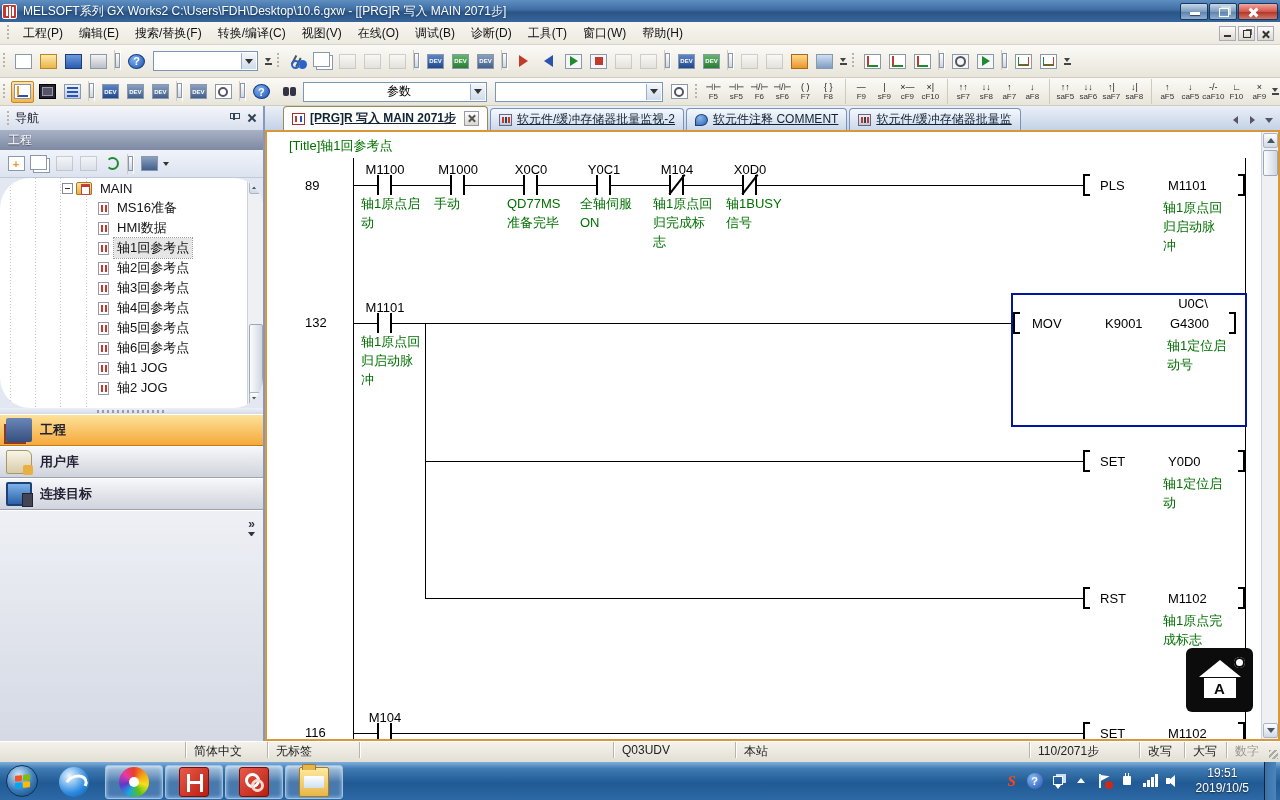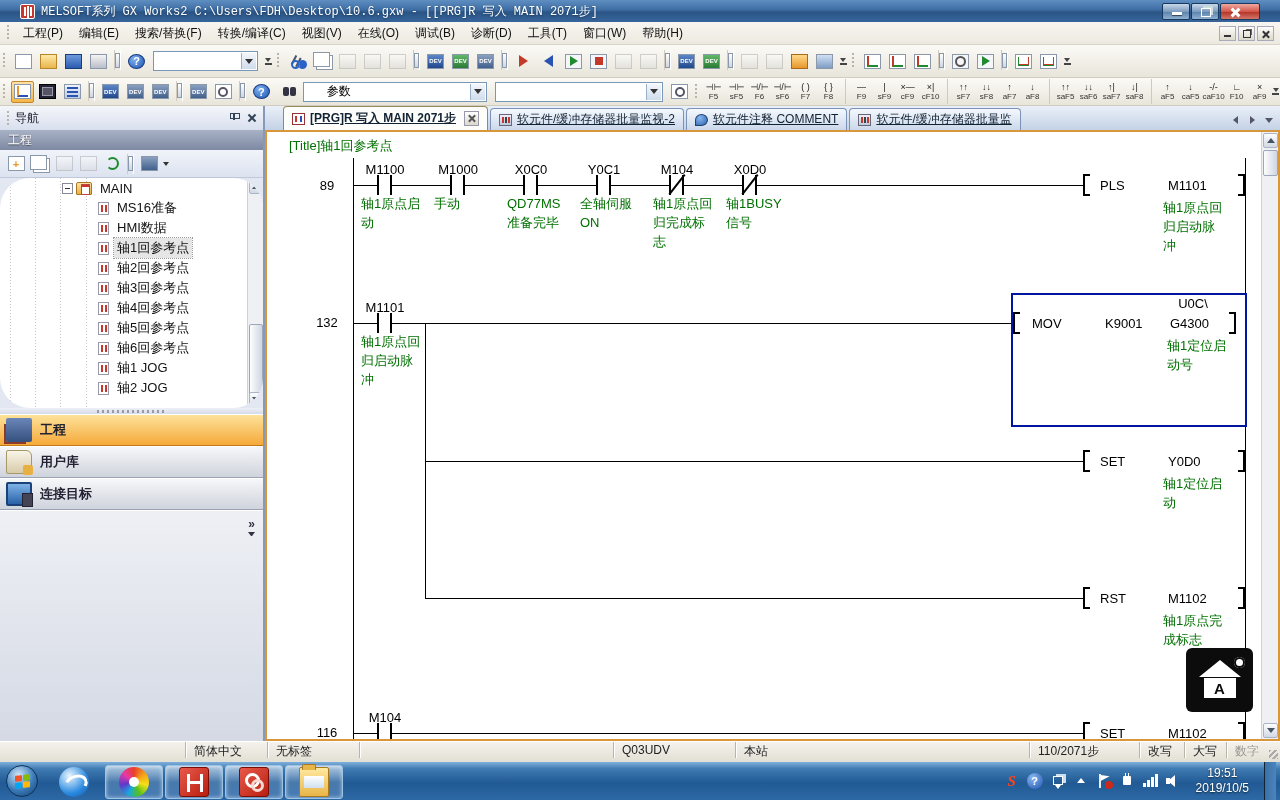--- a/index.html
+++ b/index.html
@@ -2,21 +2,21 @@
 <html><head>
 <meta charset="utf-8">
 <style>
   * { margin:0; padding:0; box-sizing:border-box; }
   html,body { font-family:"Liberation Sans","DejaVu Sans",sans-serif; }
   .screen { position:relative; width:1280px; height:800px; overflow:hidden; background:#e9e6de; }
 
   
   .titlebar { position:absolute; left:0; top:0; width:1280px; height:22px;
     background:linear-gradient(180deg,#5f8ec1 0%,#3d6da3 45%,#2b5586 55%,#37659b 100%);
-    display:flex; align-items:center; padding:0 20px;font-family:Liberation Mono, monospace; }
+    display:flex; align-items:center; padding:0 2px; }
   .app-ico { width:15px; height:15px; background:#c8372d; border:1px solid #fff; border-radius:2px; position:relative; flex:0 0 auto; }
   .app-ico::before { content:""; position:absolute; left:3px; top:2px; width:2px; height:9px; background:#fff; box-shadow:6px 0 0 #fff, 3px 3px 0 #fff, 3px -1px 0 #fff; }
   .title-text { color:#fff; font-size:12px; margin-left:6px; white-space:nowrap; overflow:hidden; text-shadow:0 1px 2px #1a3a5c; flex:1; }
   .win-btns { display:flex; gap:1px; }
   .win-btn { width:28px; height:17px; border:1px solid #163a5e; border-radius:2px;
     background:linear-gradient(180deg,#c8d8ea,#7e9cbf 50%,#5c82ac 52%,#8fb0d2); position:relative; }
   .win-btn.close { width:40px; background:linear-gradient(180deg,#f0a8a0,#d4574a 50%,#b03326 52%,#d4756a); }
   .wg-min::before { content:""; position:absolute; left:9px; bottom:4px; width:10px; height:3px; background:#fff; box-shadow:0 1px 1px #345; }
   .wg-restore::before { content:""; position:absolute; left:9px; top:4px; width:8px; height:7px; border:1px solid #fff; box-shadow:2px -2px 0 -0px #cdd; }
   .wg-close::before, .wg-close::after { content:""; position:absolute; left:13px; top:3px; width:3px; height:11px; background:#fff; transform:rotate(45deg); }
@@ -74,21 +74,21 @@
   [data-icon="proj-tree"] .ico::before { content:""; width:9px; height:9px; border-left:2px solid #e8962a; border-bottom:2px solid #2a52b0; }
   [data-icon="module"] .ico { background:#223; border-color:#000; }
   [data-icon="module"] .ico::before { content:""; width:9px; height:7px; background:#556; box-shadow:0 0 0 1px #99a; }
   [data-icon="worklist"] .ico { background:linear-gradient(#eef3fa,#b9cce4); }
   [data-icon="worklist"] .ico::before { content:""; width:11px; height:2px; background:#2a52b0; box-shadow:0 4px 0 #2a52b0, 0 -4px 0 #2a52b0; }
   [data-icon="binoc"] .ico { background:none; border:none; }
   [data-icon="binoc"] .ico::before { content:""; width:6px; height:9px; background:#334; border-radius:2px; box-shadow:7px 0 0 #334; }
   [data-icon="pagezoom"] .ico { background:#fff; }
   [data-icon="pagezoom"] .ico::before { content:""; width:6px; height:6px; border:2px solid #556; border-radius:50%; }
   .dd-arrow { width:0; height:0; border-left:3px solid transparent; border-right:3px solid transparent; border-top:4px solid #333; margin-left:2px; }
-  .combo { height:20px; background:#fff; border:1px solid #7a96b8; display:flex; align-items:center; font-size:12px; padding-left:23px; color:#000; position:relative; margin:0 4px; }
+  .combo { height:20px; background:#fff; border:1px solid #7a96b8; display:flex; align-items:center; font-size:12px; padding-left:8px; color:#000; position:relative; margin:0 4px;justify-content:center; }
   .combo .cb-btn { position:absolute; right:1px; top:1px; bottom:1px; width:15px; background:linear-gradient(#f4f7fb,#cfdcec); border-left:1px solid #9ab0c8; display:flex; align-items:center; justify-content:center; }
   .combo .cb-btn::before { content:""; border-left:4px solid transparent; border-right:4px solid transparent; border-top:5px solid #333; }
   .combo1 { width:105px; } .combo-param { width:238px; } .combo-blank { width:216px; }
   .fkey { width:23px; height:25px; display:flex; flex-direction:column; align-items:center; justify-content:center; font-size:8px; color:#222; flex:0 0 auto; }
   .fkey .sym { font-size:9px; line-height:9px; white-space:nowrap; }
   .fkey .key { font-size:8px; line-height:9px; color:#333; }
   .fkey[data-gap="1"] { border-left:1px solid #cfcabb; margin-left:5px; padding-left:4px; width:28px; }
   .tb-overflow { width:12px; height:22px; display:flex; flex-direction:column; align-items:center; justify-content:center; gap:1px; }
   .tb-overflow::before { content:""; border-left:3px solid transparent; border-right:3px solid transparent; border-top:4px solid #444; }
   .tb-overflow::after { content:""; width:7px; height:2px; background:#444; }
@@ -169,21 +169,21 @@
   .tn-left::before { content:""; border-top:4px solid transparent; border-bottom:4px solid transparent; border-right:5px solid #556; }
   .tn-right::before { content:""; border-top:4px solid transparent; border-bottom:4px solid transparent; border-left:5px solid #556; }
   .tn-down::before { content:""; border-left:4px solid transparent; border-right:4px solid transparent; border-top:5px solid #556; box-shadow:0 -7px 0 -3px #556; }
 
   
   .editor { position:absolute; left:0; top:24px; right:0; bottom:0; background:#fff; border:2px solid #d9973c; }
   .canvas { position:absolute; left:10px; top:0; right:17px; bottom:0; overflow:hidden; font-size:13px; color:#000; }
   .lad-title { position:absolute; left:12px; top:5px; color:#007000; font-size:13px; }
   .vline,.wire { position:absolute; background:#000; }
   .wire { height:1px; } .vline { width:1px; }
-  .step { position:absolute; width:44px; text-align:center; font-size:13px; left:28px; }
+  .step { position:absolute; width:44px; text-align:left; font-size:13px; left:28px; }
   .contacts { position:absolute; display:flex; height:0; }
   .ccell { width:73px; height:0; position:relative; flex:0 0 auto; }
   .ccell .dev { position:absolute; left:-12px; top:-23px; width:72px; text-align:center; font-size:13px; white-space:nowrap; }
   .ccell .sym { position:absolute; left:16px; top:-10px; width:15px; height:20px; background:#fff; border-left:2px solid #000; border-right:2px solid #000; }
   .ccell[data-state="nc"] .sym::before { content:""; position:absolute; left:5px; top:-3px; width:2px; height:25px; background:#000; transform:rotate(38deg); }
   .ccell .cmt { position:absolute; left:0; top:9px; width:62px; color:#007000; font-size:13px; line-height:19px; word-break:break-all; }
   .out { position:absolute; height:22px; display:flex; align-items:center; }
   .br-l { width:7px; height:22px; border:2px solid #000; border-right:none; flex:0 0 auto; }
   .br-r { width:7px; height:22px; border:2px solid #000; border-left:none; flex:0 0 auto; }
   .out .instr { width:62px; padding-left:10px; font-size:13px; }

